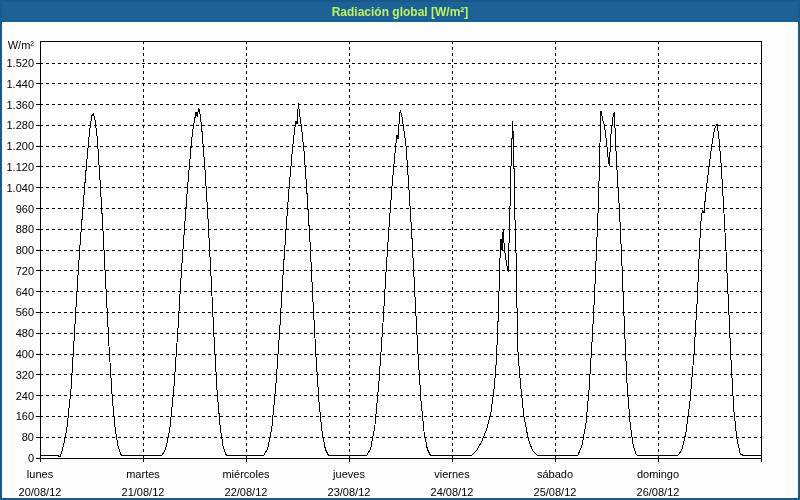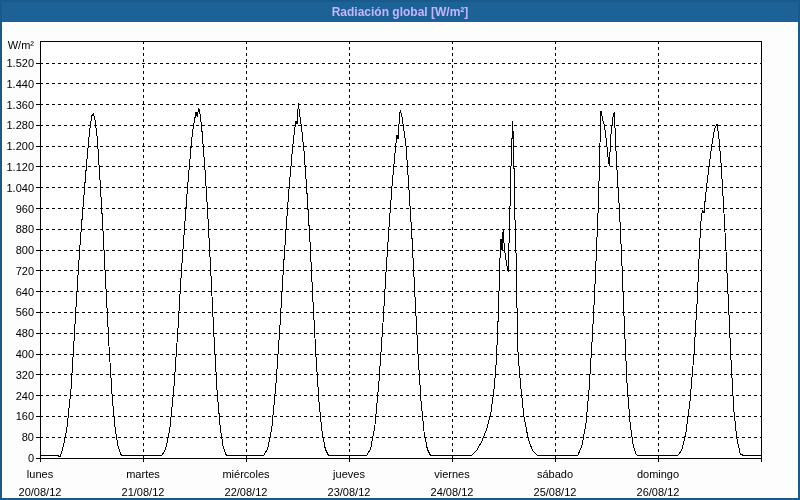--- a/index.html
+++ b/index.html
@@ -12,21 +12,21 @@
     text-align:center;font-size:12px;font-weight:bold;
     font-family:"Liberation Sans",sans-serif;
   }
   .chart-wrap{width:796px;height:476px;background:#fdfdfd;}
   svg text{font-family:"Liberation Sans",sans-serif;font-size:11px;fill:#000000;}
 </style>
 </head>
 <body>
 
 <div class="window" style="border-color: rgb(26, 90, 138); background: rgb(253, 253, 253);">
-  <div class="titlebar" style="background: rgb(29, 98, 150); color: #c4b5fd;">
+  <div class="titlebar" style="background: rgb(29, 98, 150); color: #bef264;">
     <span>Radiación global [W/m²]</span>
   </div>
   <div class="chart-wrap">
     <svg id="chart" width="796" height="476" viewBox="0 0 796 476">
         <rect x="38" y="19" width="721" height="417" fill="#ffffff" stroke="none"></rect>
         <line x1="34" y1="436" x2="38" y2="436" stroke="#000000" stroke-width="1" shape-rendering="crispEdges"></line>
         <text x="32" y="440" text-anchor="end" fill="#000000">0</text>
         <line x1="38" y1="415.2105263157895" x2="759" y2="415.2105263157895" stroke="#000000" stroke-width="1" stroke-dasharray="3,3" shape-rendering="crispEdges"></line>
         <line x1="34" y1="415.2105263157895" x2="38" y2="415.2105263157895" stroke="#000000" stroke-width="1" shape-rendering="crispEdges"></line>
         <text x="32" y="419.2105263157895" text-anchor="end" fill="#000000">80</text>

